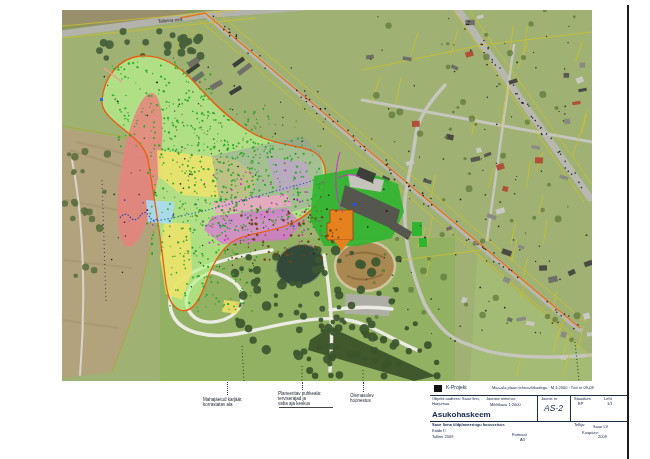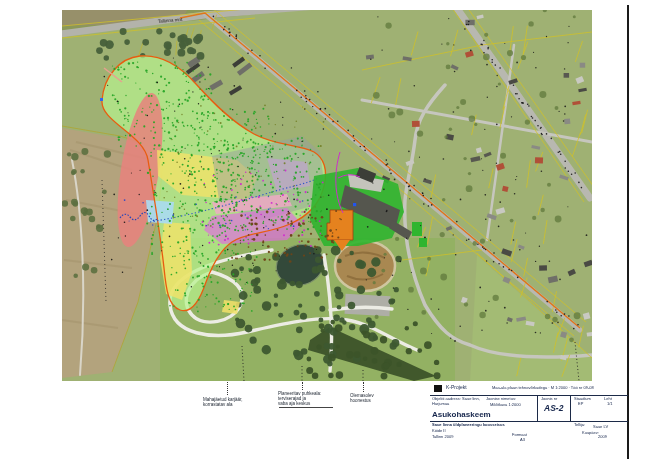--- a/index.html
+++ b/index.html
@@ -12,21 +12,21 @@
   .note{position:absolute;font-size:4.5px;line-height:5px;color:#1c2430;white-space:nowrap;}
   .note .nl{display:block;}
   .note-rule{position:absolute;height:0;border-top:0.5px solid #444;}
   
   .tb{position:absolute;left:430px;top:382px;width:198px;height:66px;color:#16264c;}
   .tb .hline{position:absolute;left:0;width:198px;height:0;border-top:1px solid #1c2a48;}
   .tb .vline{position:absolute;width:0;border-left:0.5px solid #1c2a48;}
   .tb .t4{position:absolute;font-size:4px;line-height:4.6px;white-space:nowrap;}
   .tb .t5{position:absolute;font-size:5px;line-height:5.5px;white-space:nowrap;}
   .tb .title{position:absolute;font-size:8px;font-weight:bold;white-space:nowrap;}
-  .tb .dnum{position:absolute;font-size:8.5px;font-style:italic;font-weight:bold;white-space:nowrap;}
+  .tb .dnum{position:absolute;font-size:8.5px;font-style:italic;font-weight:normal;white-space:nowrap;}
   .tb .logo{position:absolute;width:8px;height:7px;background:#111;}
 </style>
 </head>
 <body>
 
 <div class="sheet">
 
   <div class="map">
     <svg width="530" height="371" viewBox="0 0 530 371" xmlns="http://www.w3.org/2000/svg">
 

